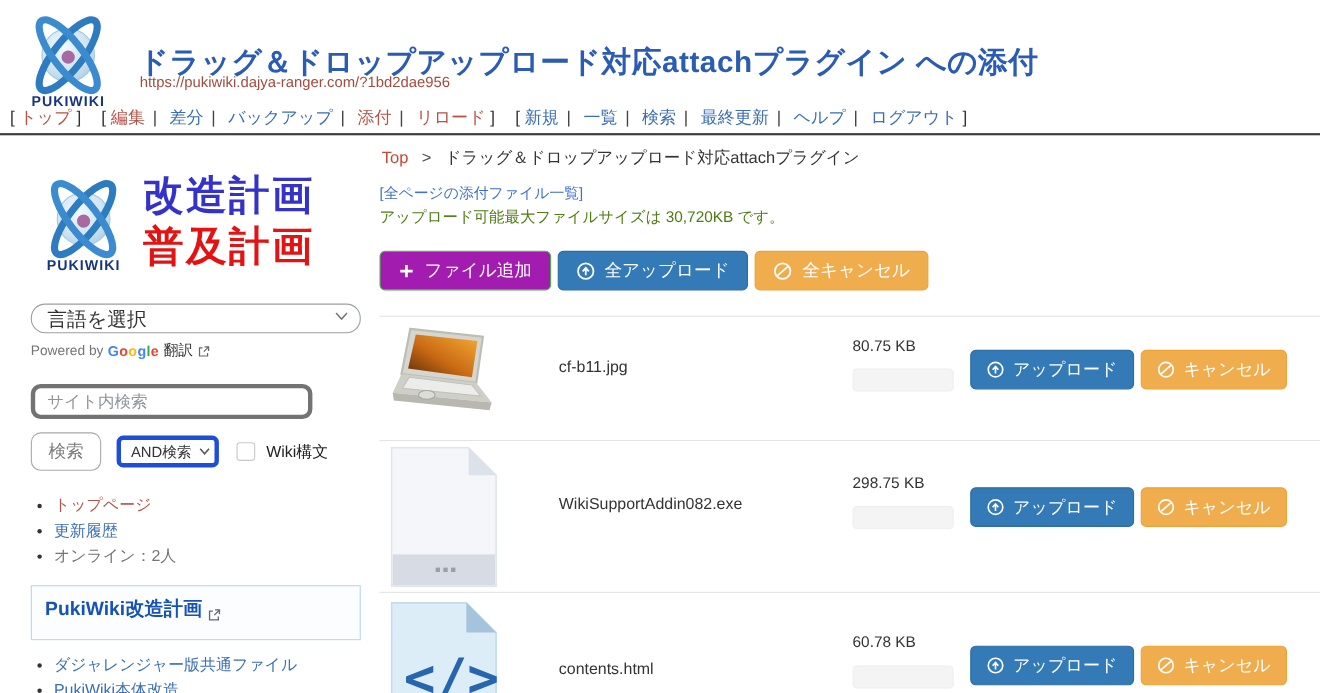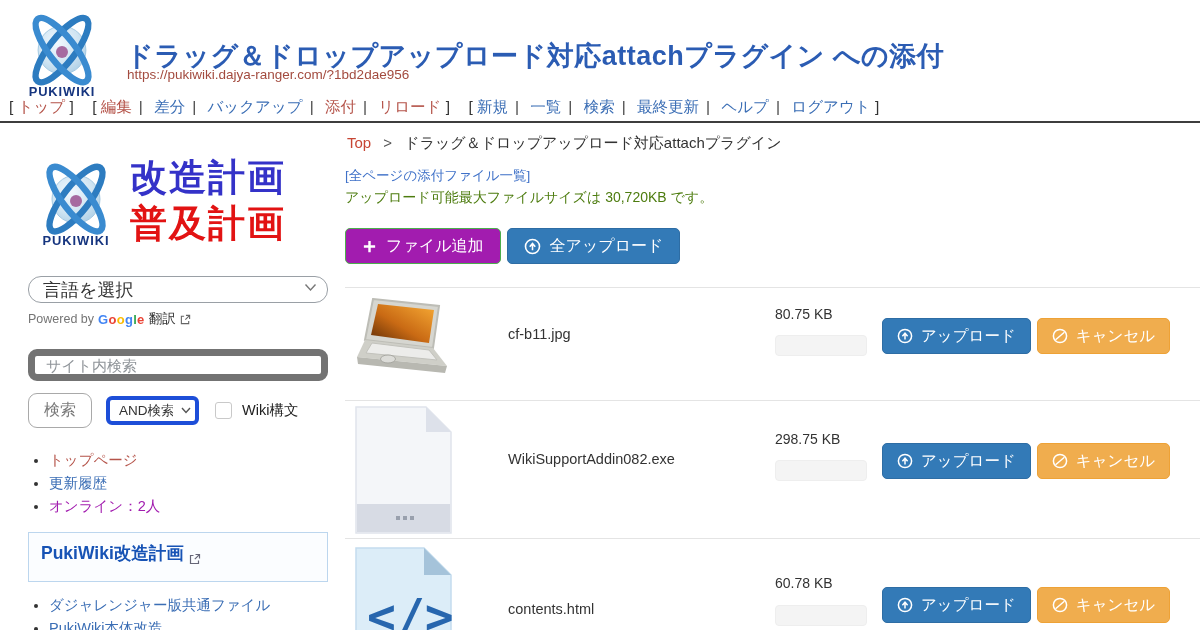--- a/index.html
+++ b/index.html
@@ -32,37 +32,37 @@
   .select-wrap{position:relative;}
   select{appearance:none;-webkit-appearance:none;background:#fff;color:#333;font-family:inherit;}
   .lang-select{width:300px;height:27px;border:1px solid #9aa0a6;border-radius:13px;padding:0 14px;font-size:18px;margin-top:12px;box-sizing:border-box;}
   .lang-chev{position:absolute;right:11px;top:19px;pointer-events:none;}
 
   .powered{margin-top:7px;font-size:12.5px;color:#757575;display:flex;align-items:center;gap:4px;}
   .google-word{font-weight:bold;font-size:13px;letter-spacing:.3px;}
   .g-b{color:#4285F4}.g-r{color:#EA4335}.g-y{color:#FBBC05}.g-g{color:#34A853}
   .translate-lbl{color:#333;font-size:13.5px;}
 
-  .site-search{margin-top:21px;width:300px;height:32px;border:7px solid #737373;border-radius:9px;padding:0 11px;font-size:15px;box-sizing:border-box;color:#333;}
+  .site-search{margin-top:21px;width:256px;height:32px;border:4px solid #737373;border-radius:9px;padding:0 11px;font-size:15px;box-sizing:border-box;color:#333;}
   .site-search::placeholder{color:#8f9499;}
 
   .search-row{margin-top:12px;display:flex;align-items:center;}
   .btn-search{width:64px;height:35px;background:#fff;border:1px solid #a9a9a9;border-radius:9px;color:#7a7a7a;font-size:16px;font-family:inherit;}
   .and-wrap{position:relative;margin-left:14px;}
   .and-select{width:93px;height:29px;border:4px solid #1d4ed8;border-radius:6px;padding:0 22px 0 9px;font-size:13.5px;box-sizing:border-box;}
   .and-chev{position:absolute;right:8px;top:11px;pointer-events:none;}
   .chk{margin-left:16px;width:17px;height:17px;appearance:none;-webkit-appearance:none;border:1px solid #c9c9c9;border-radius:3px;background:#fff;}
   .chk-lbl{margin-left:7px;font-size:14.5px;color:#222;}
 
   ul.side-list{margin:22px 0 0 0;padding-left:21px;font-size:14.5px;line-height:1.5;}
   ul.side-list li{margin:1px 0;}
   ul.side-list a{text-decoration:none;}
   .side-blue{color:#3b6eb5;}
   .side-red{color:#b5544a;}
-  .side-plain{color:#a21caf;}
+  .side-plain{color:#737373;}
 
   .section-box{margin-top:15px;border:1px solid #bcd6ee;background:#fbfdff;padding:8px 12px 16px;
                font-size:17.5px;font-weight:bold;color:#1753b5;display:flex;align-items:flex-end;gap:5px;}
   ul.side-list2{margin:13px 0 0 0;}
 
   
   .main{position:absolute;left:345px;top:130px;width:855px;}
   .breadcrumb{position:absolute;left:2px;top:4px;font-size:15px;white-space:nowrap;}
   .crumb-home{color:#c74634;text-decoration:none;}
   .crumb-sep{color:#555;margin:0 8px;}
@@ -226,20 +226,27 @@
           </svg>
         <span>ファイル追加</span>
       </button>
       <button class="btn btn-blue">
         <svg width="17" height="17" viewBox="0 0 16 16">
             <circle cx="8" cy="8" r="6.6" fill="none" stroke="#fff" stroke-width="1.5"></circle>
             <path d="M8 11.6 V5.8 M5.4 8.2 L8 5.2 L10.6 8.2" fill="none" stroke="#fff" stroke-width="1.5"></path>
           </svg>
         <span>全アップロード</span>
       </button>
+      <button class="btn btn-orange">
+        <svg width="17" height="17" viewBox="0 0 16 16">
+            <circle cx="8" cy="8" r="6.6" fill="none" stroke="#fff" stroke-width="1.5"></circle>
+            <path d="M3.6 11.8 L12.4 4.2" fill="none" stroke="#fff" stroke-width="1.5"></path>
+          </svg>
+        <span>全キャンセル</span>
+      </button>
     </div>
 
     <div class="files">
 
       <div class="file-row row-1">
         <svg class="thumb" style="top:8px" width="97" height="88" viewBox="0 0 97 88">
           <polygon points="18,3 84,10 78,52 10,44" fill="#d6d6d0" stroke="#bdbdb6" stroke-width="2"></polygon>
           <polygon points="23,8 79,14 74,47 16,39" fill="url(#lapscr)"></polygon>
           <polygon points="10,44 78,52 92,70 2,61" fill="#cfcfc8"></polygon>
           <polygon points="17,47 74,54 82,64 11,57" fill="#ececea" stroke="#c2c2bc" stroke-width="1"></polygon>

